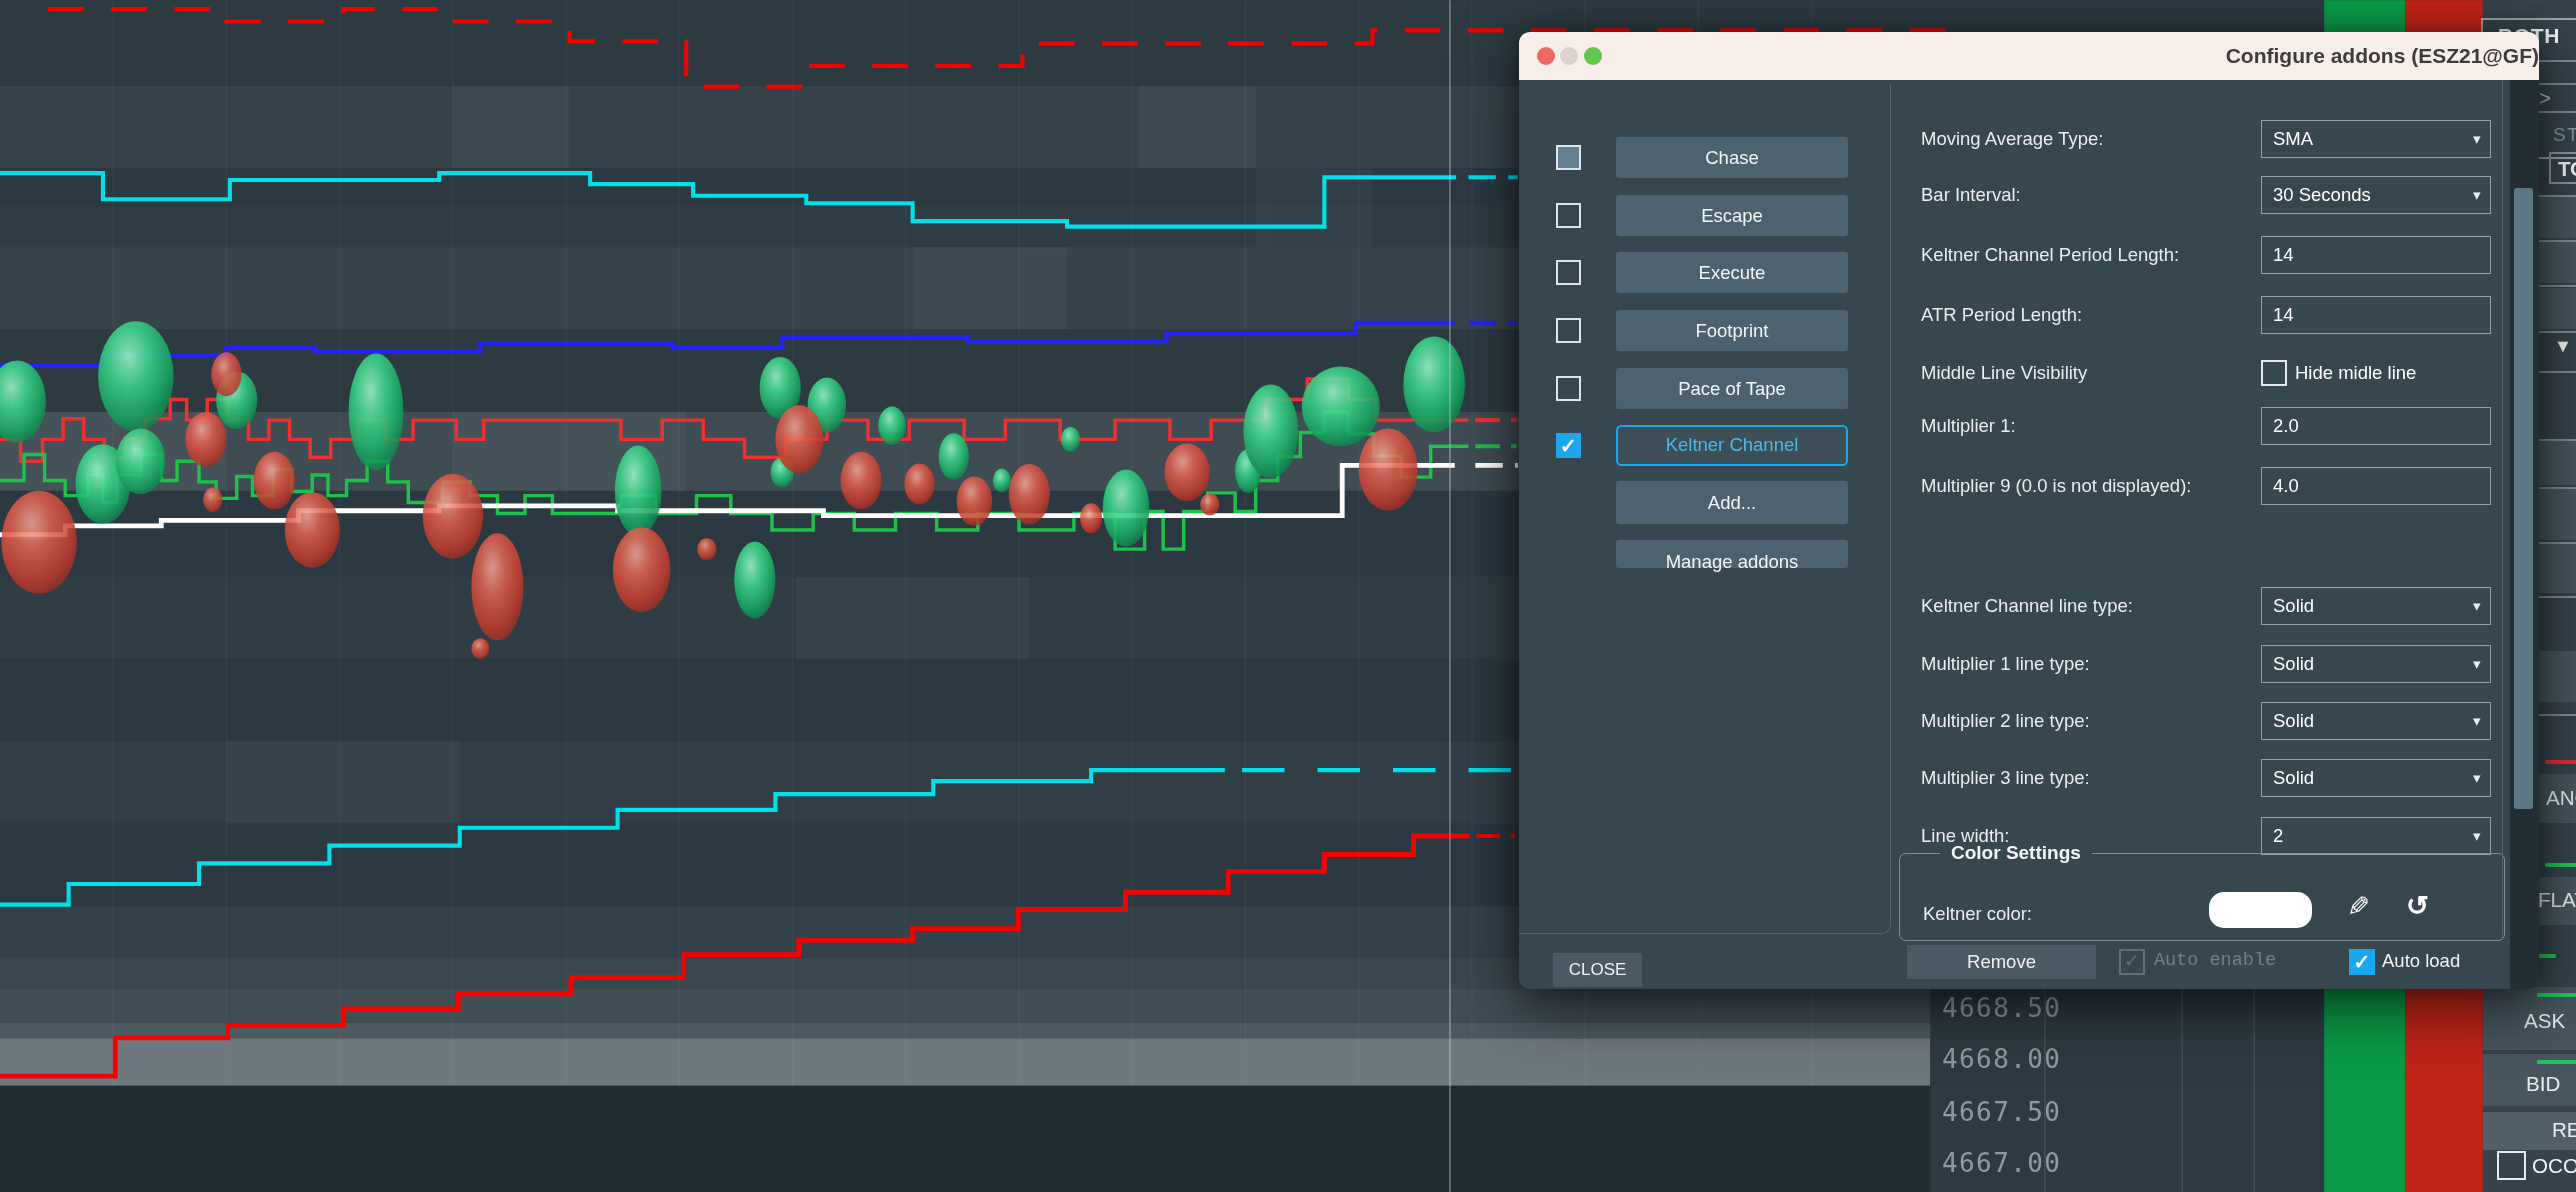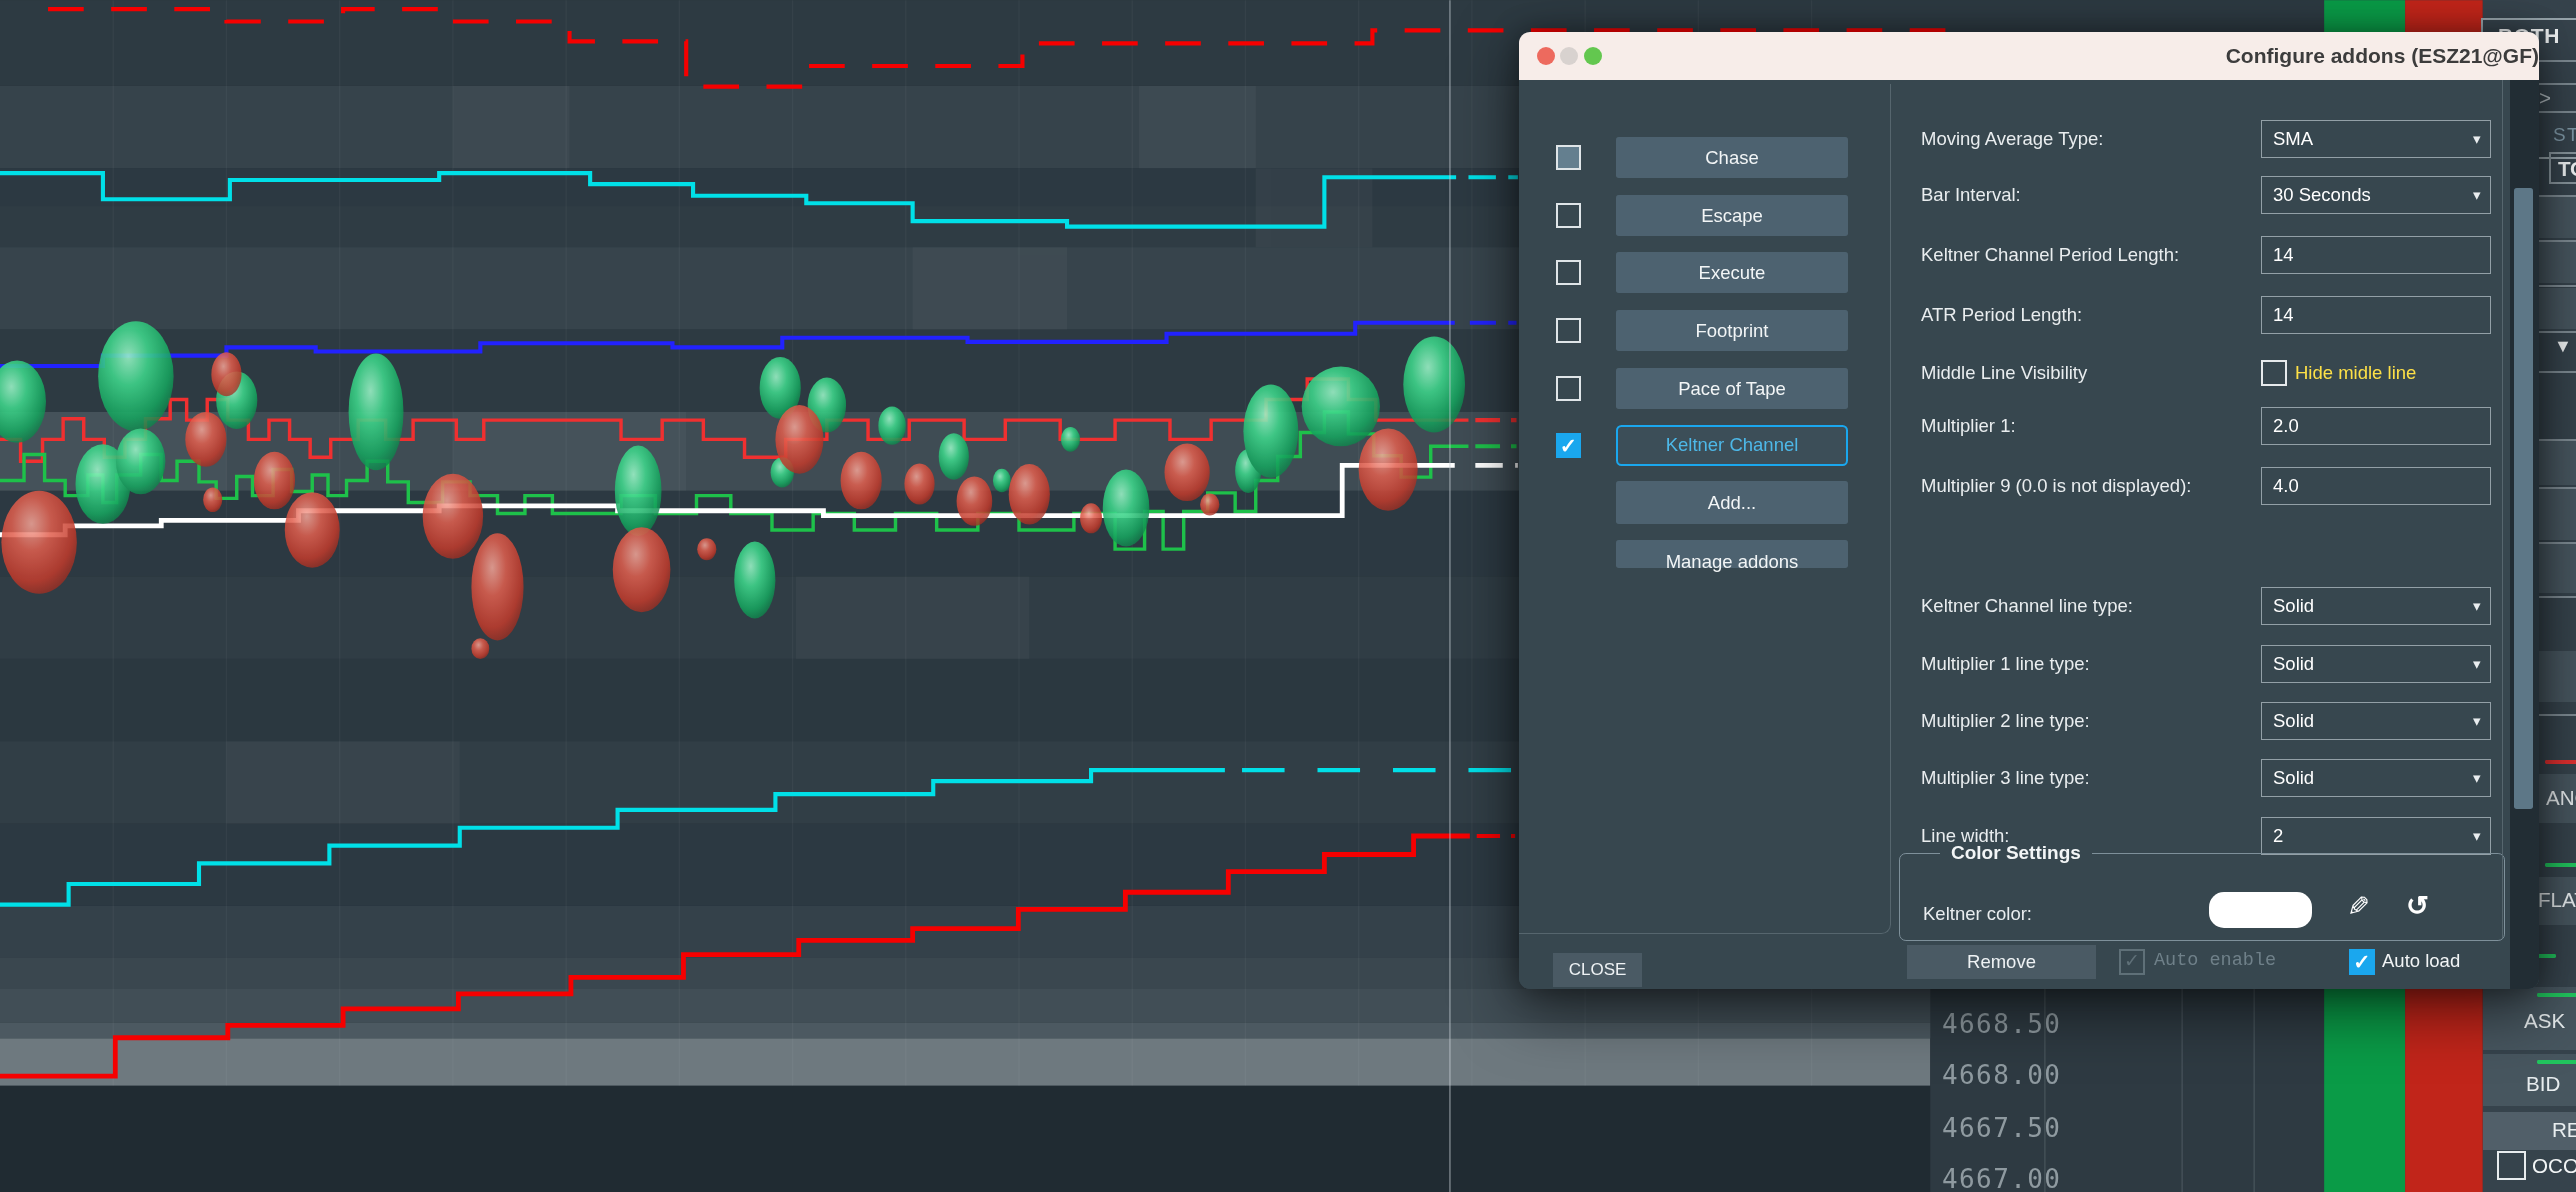--- a/index.html
+++ b/index.html
@@ -18,21 +18,21 @@
   #rail-st{position:absolute;left:70px;top:124px;color:#7f98a6;font-size:19px;letter-spacing:1.4px;}
   #to-box{position:absolute;left:66px;top:152px;width:48px;height:32px;border:2.1px solid #8a979e;
           color:#f2f5f6;font-size:20.6px;font-weight:bold;padding:2.7px 0 0 6.9px;box-sizing:border-box;}
   #rail-tri{position:absolute;left:71px;top:336px;color:#f2f5f6;font-size:18px;}
   .accent-line{position:absolute;height:4.1px;border-radius:1.4px;}
   #oco-box{position:absolute;left:13.7px;top:1151px;width:25px;height:25px;border:2.7px solid #e8ecee;background:transparent;}
   #oco-label{position:absolute;left:49px;top:1154px;color:#f2f5f6;font-size:20.6px;}
 
   
   .price-label{position:absolute;left:1942px;width:151px;height:34px;z-index:3;
-    font-family:"DejaVu Sans Mono",monospace;font-size:26px;color:#9aa5ab;letter-spacing:1.4px;opacity:.9;margin-top:16px;}
+    font-family:"DejaVu Sans Mono",monospace;font-size:26px;color:#9aa5ab;letter-spacing:1.4px;opacity:.9;}
 
   
   #dialog{position:absolute;left:1519px;top:32px;width:1020px;height:957px;z-index:10;
           box-shadow:0 20.6px 62px rgba(0,0,0,.55), 0 0 27.4px rgba(0,0,0,.35);border-radius:11px;}
   #titlebar{position:absolute;left:0;top:0;width:1020px;height:48px;background:#f7ede9;
             border-radius:11px 11px 0 0;}
   .tl{position:absolute;top:15px;width:18px;height:18px;border-radius:50%;}
   #tl-close{left:18px;background:#ed6a5e;}
   #tl-min{left:41px;background:#d8d2cf;}
   #tl-zoom{left:65px;background:#63c74f;}
@@ -58,21 +58,21 @@
              color:#eef2f4;font-size:17px;text-align:center;line-height:34px;}
 
   
   .frow{position:absolute;left:371px;width:618px;height:38px;}
   .flabel{position:absolute;left:31px;top:0;color:#e9edef;font-size:18.5px;line-height:38px;}
   .ffield{position:absolute;left:371px;top:0;width:230px;height:38px;box-sizing:border-box;
           border:1.4px solid #93a0a7;color:#fff;font-size:18.5px;line-height:36px;padding-left:11px;}
   .ffield .caret{position:absolute;right:9.6px;top:0;line-height:36px;font-size:15px;color:#e9edef;}
   .fcheck{position:absolute;left:371px;top:5.5px;width:26px;height:26px;box-sizing:border-box;
           border:2.7px solid #e6eaec;background:transparent;}
-  .fchecklabel{position:absolute;left:405px;top:0;color:#fde047;font-size:18.5px;line-height:38px;}
+  .fchecklabel{position:absolute;left:405px;top:0;color:#ffffff;font-size:18.5px;line-height:38px;}
 
   
   #fieldset{position:absolute;left:380px;top:773px;width:604px;height:86px;
             border:1.4px solid #7e909a;border-radius:6.9px;}
   #legend{position:absolute;left:40px;top:-12.4px;background:#37474f;padding:0 11px;
           color:#f2f5f6;font-size:19px;font-weight:bold;}
   #kc-label{position:absolute;left:23px;top:49px;color:#e9edef;font-size:18.5px;}
   #kc-swatch{position:absolute;left:309px;top:38px;width:103px;height:36px;background:#ffffff;border-radius:15px;}
   #kc-pencil{position:absolute;left:447px;top:37px;color:#fff;font-size:27.4px;transform:scaleX(-1);}
   #kc-reset{position:absolute;left:506px;top:36px;color:#fff;font-size:27.4px;font-weight:bold;}

